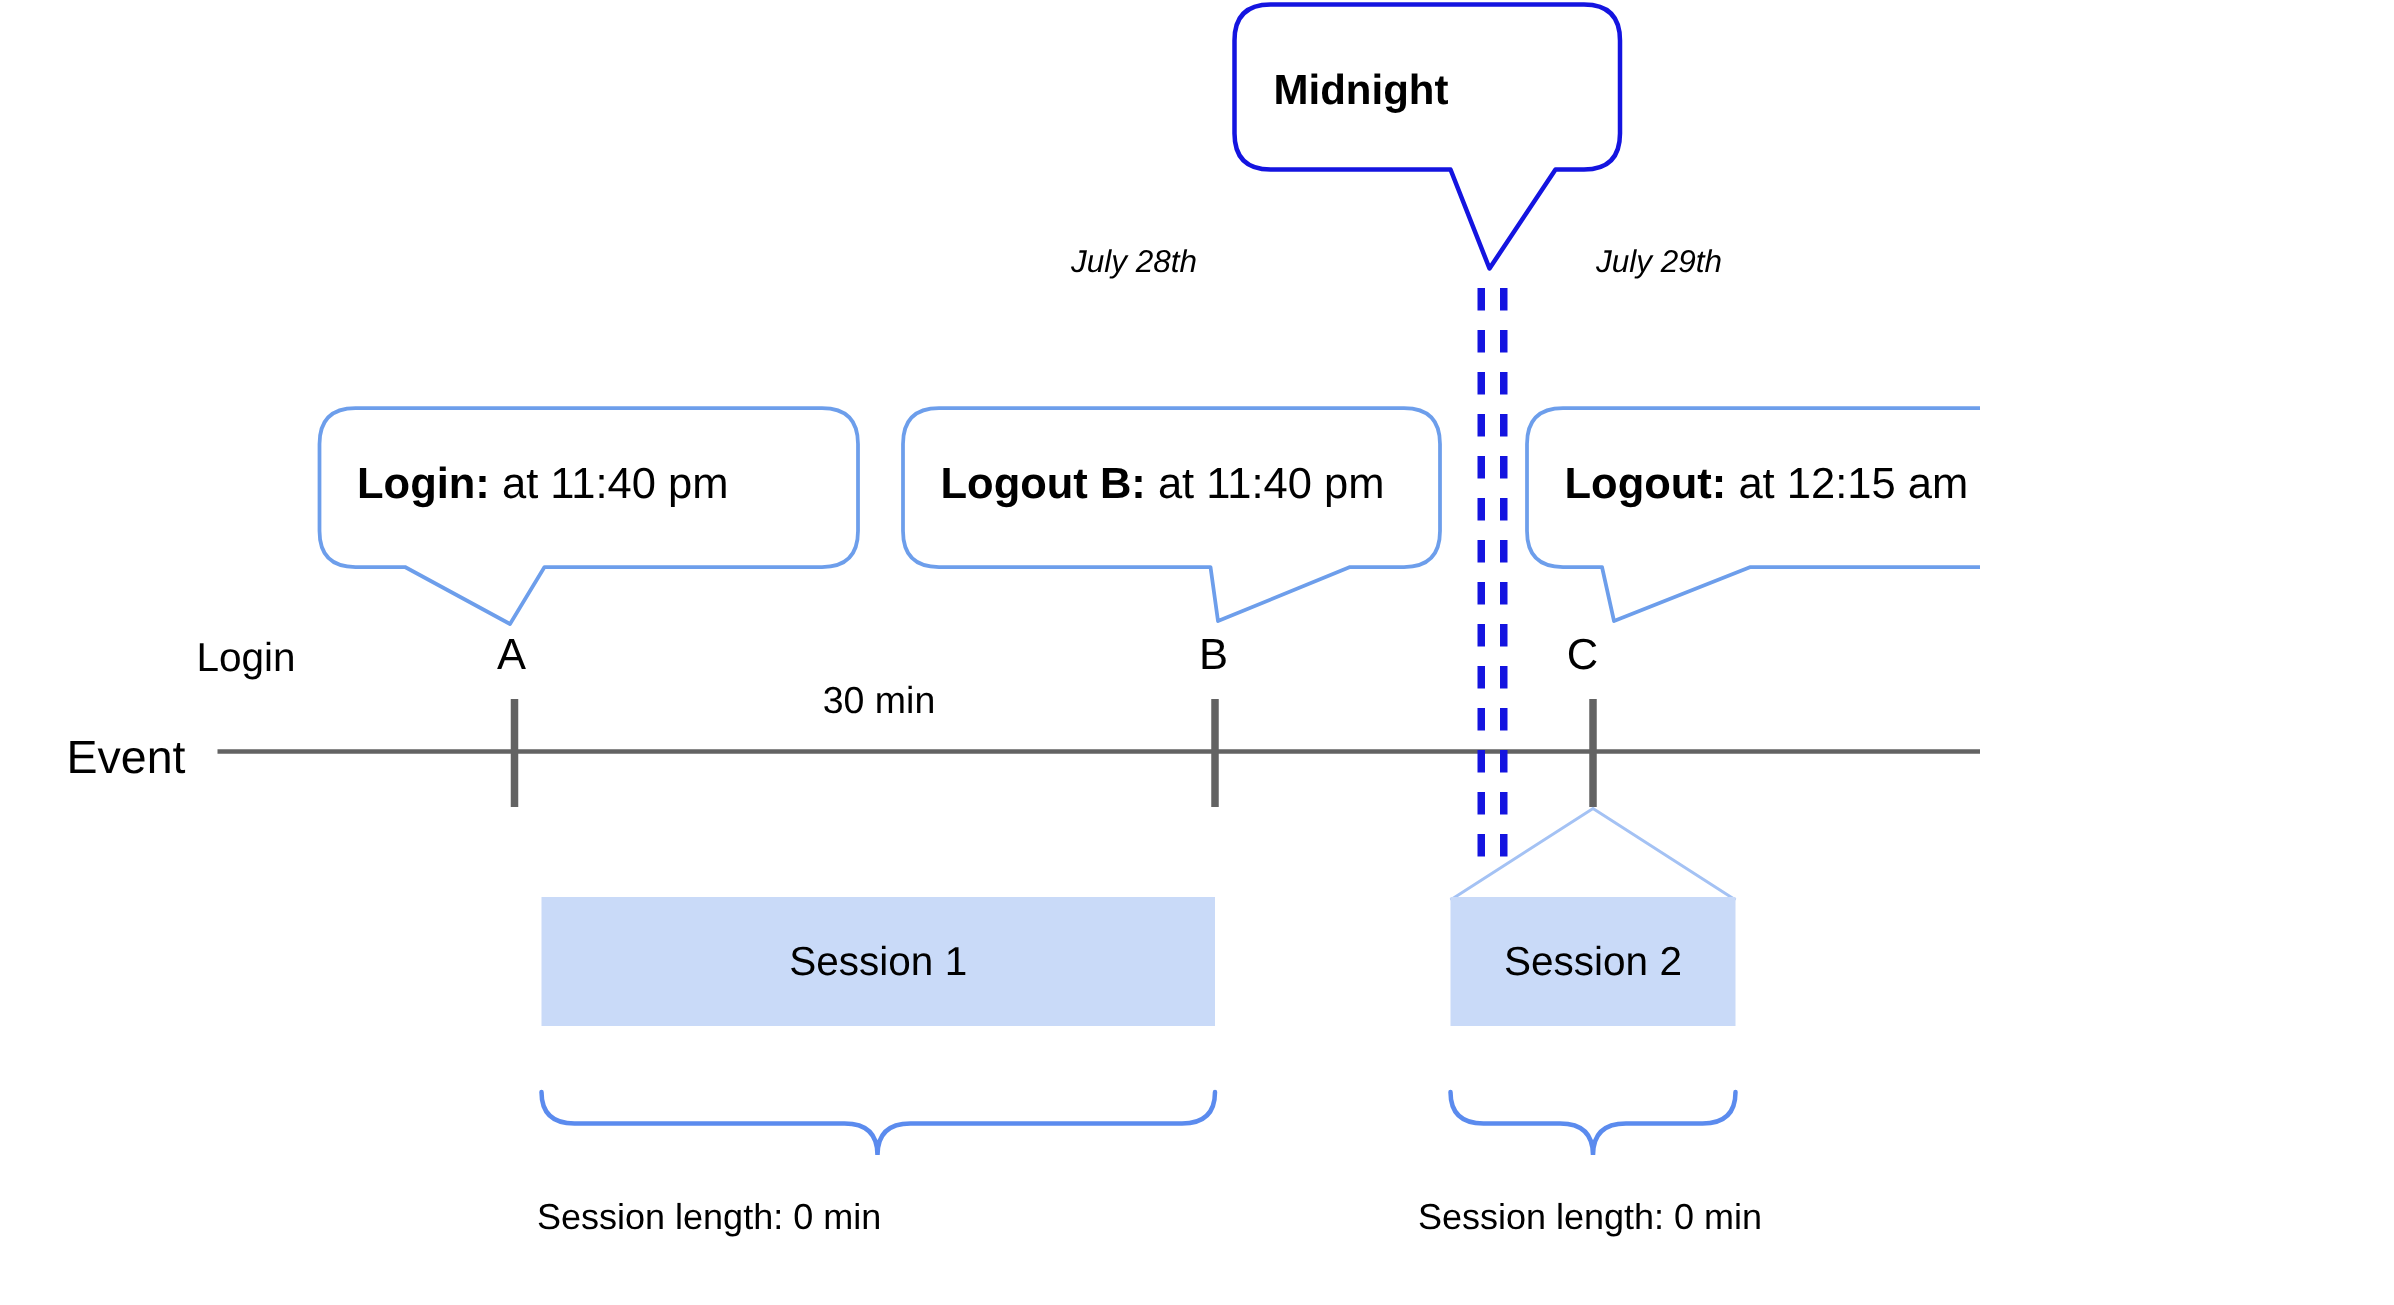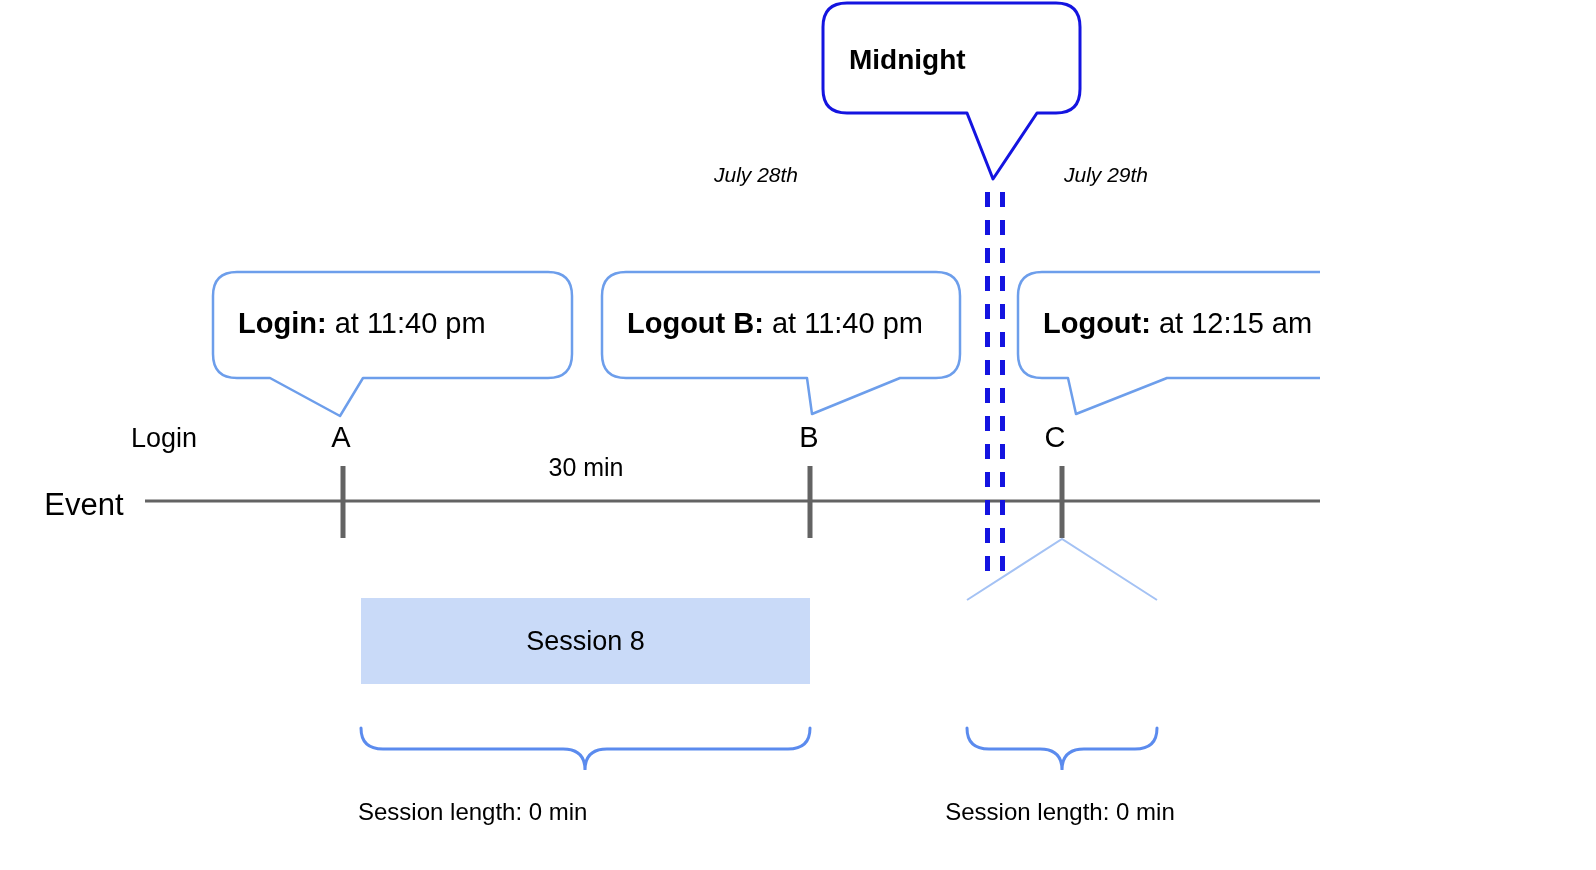--- a/index.html
+++ b/index.html
@@ -85,19 +85,22 @@
 
   <div class="label axis-name c" style="left:164px; top:423px;">Login</div>
   <div class="label user-name c" style="left:84px; top:487px;">Event</div>
   <div class="label interval c" style="left:586px; top:453px;">30 min</div>
 
   <div class="label event-letter c" style="left:341px; top:421px;">A</div>
   <div class="label event-letter c" style="left:809px; top:421px;">B</div>
   <div class="label event-letter c" style="left:1055px; top:421px;">C</div>
 
   <div class="session-box" id="session-box-1">
-    <span>Session 8</span>
+    <span>Session 1</span>
+  </div>
+  <div class="session-box" id="session-box-2">
+    <span>Session 2</span>
   </div>
 
   <div class="label slen" style="left:358px; top:798px;">Session length: 0 min</div>
   <div class="label slen c" style="left:1060px; top:798px;">Session length: 0 min</div>
 
 </div>
 
 </body></html>

